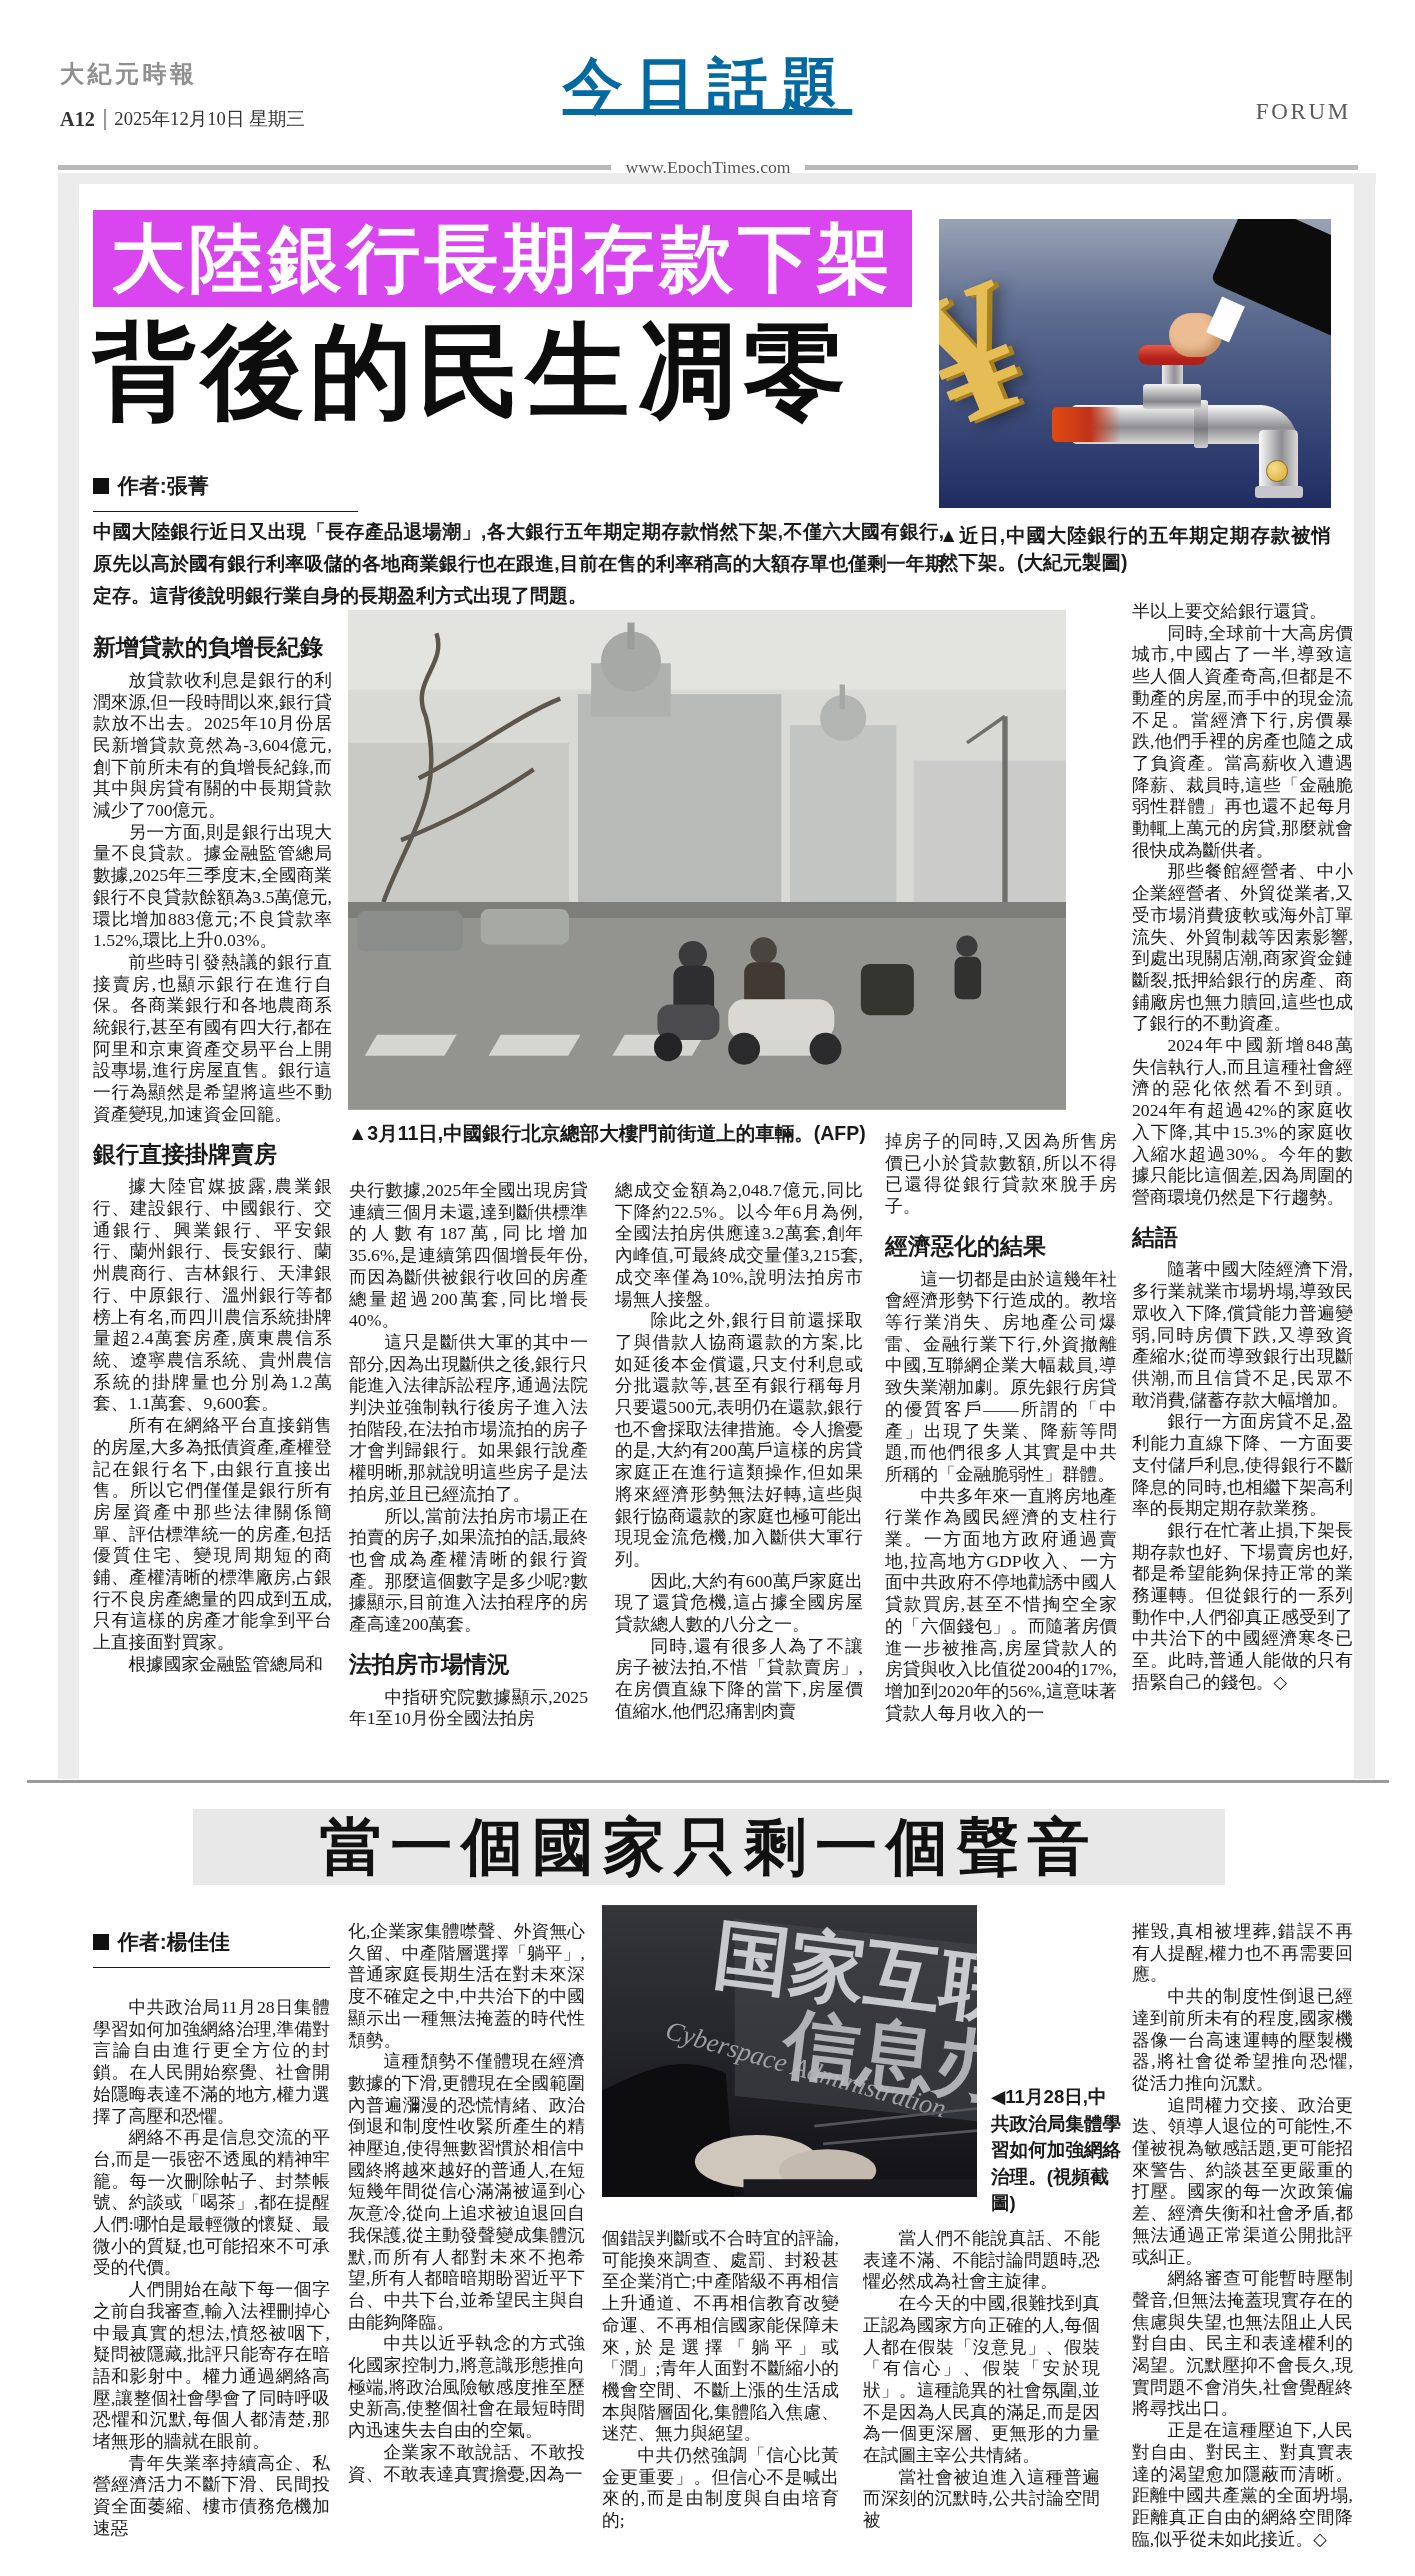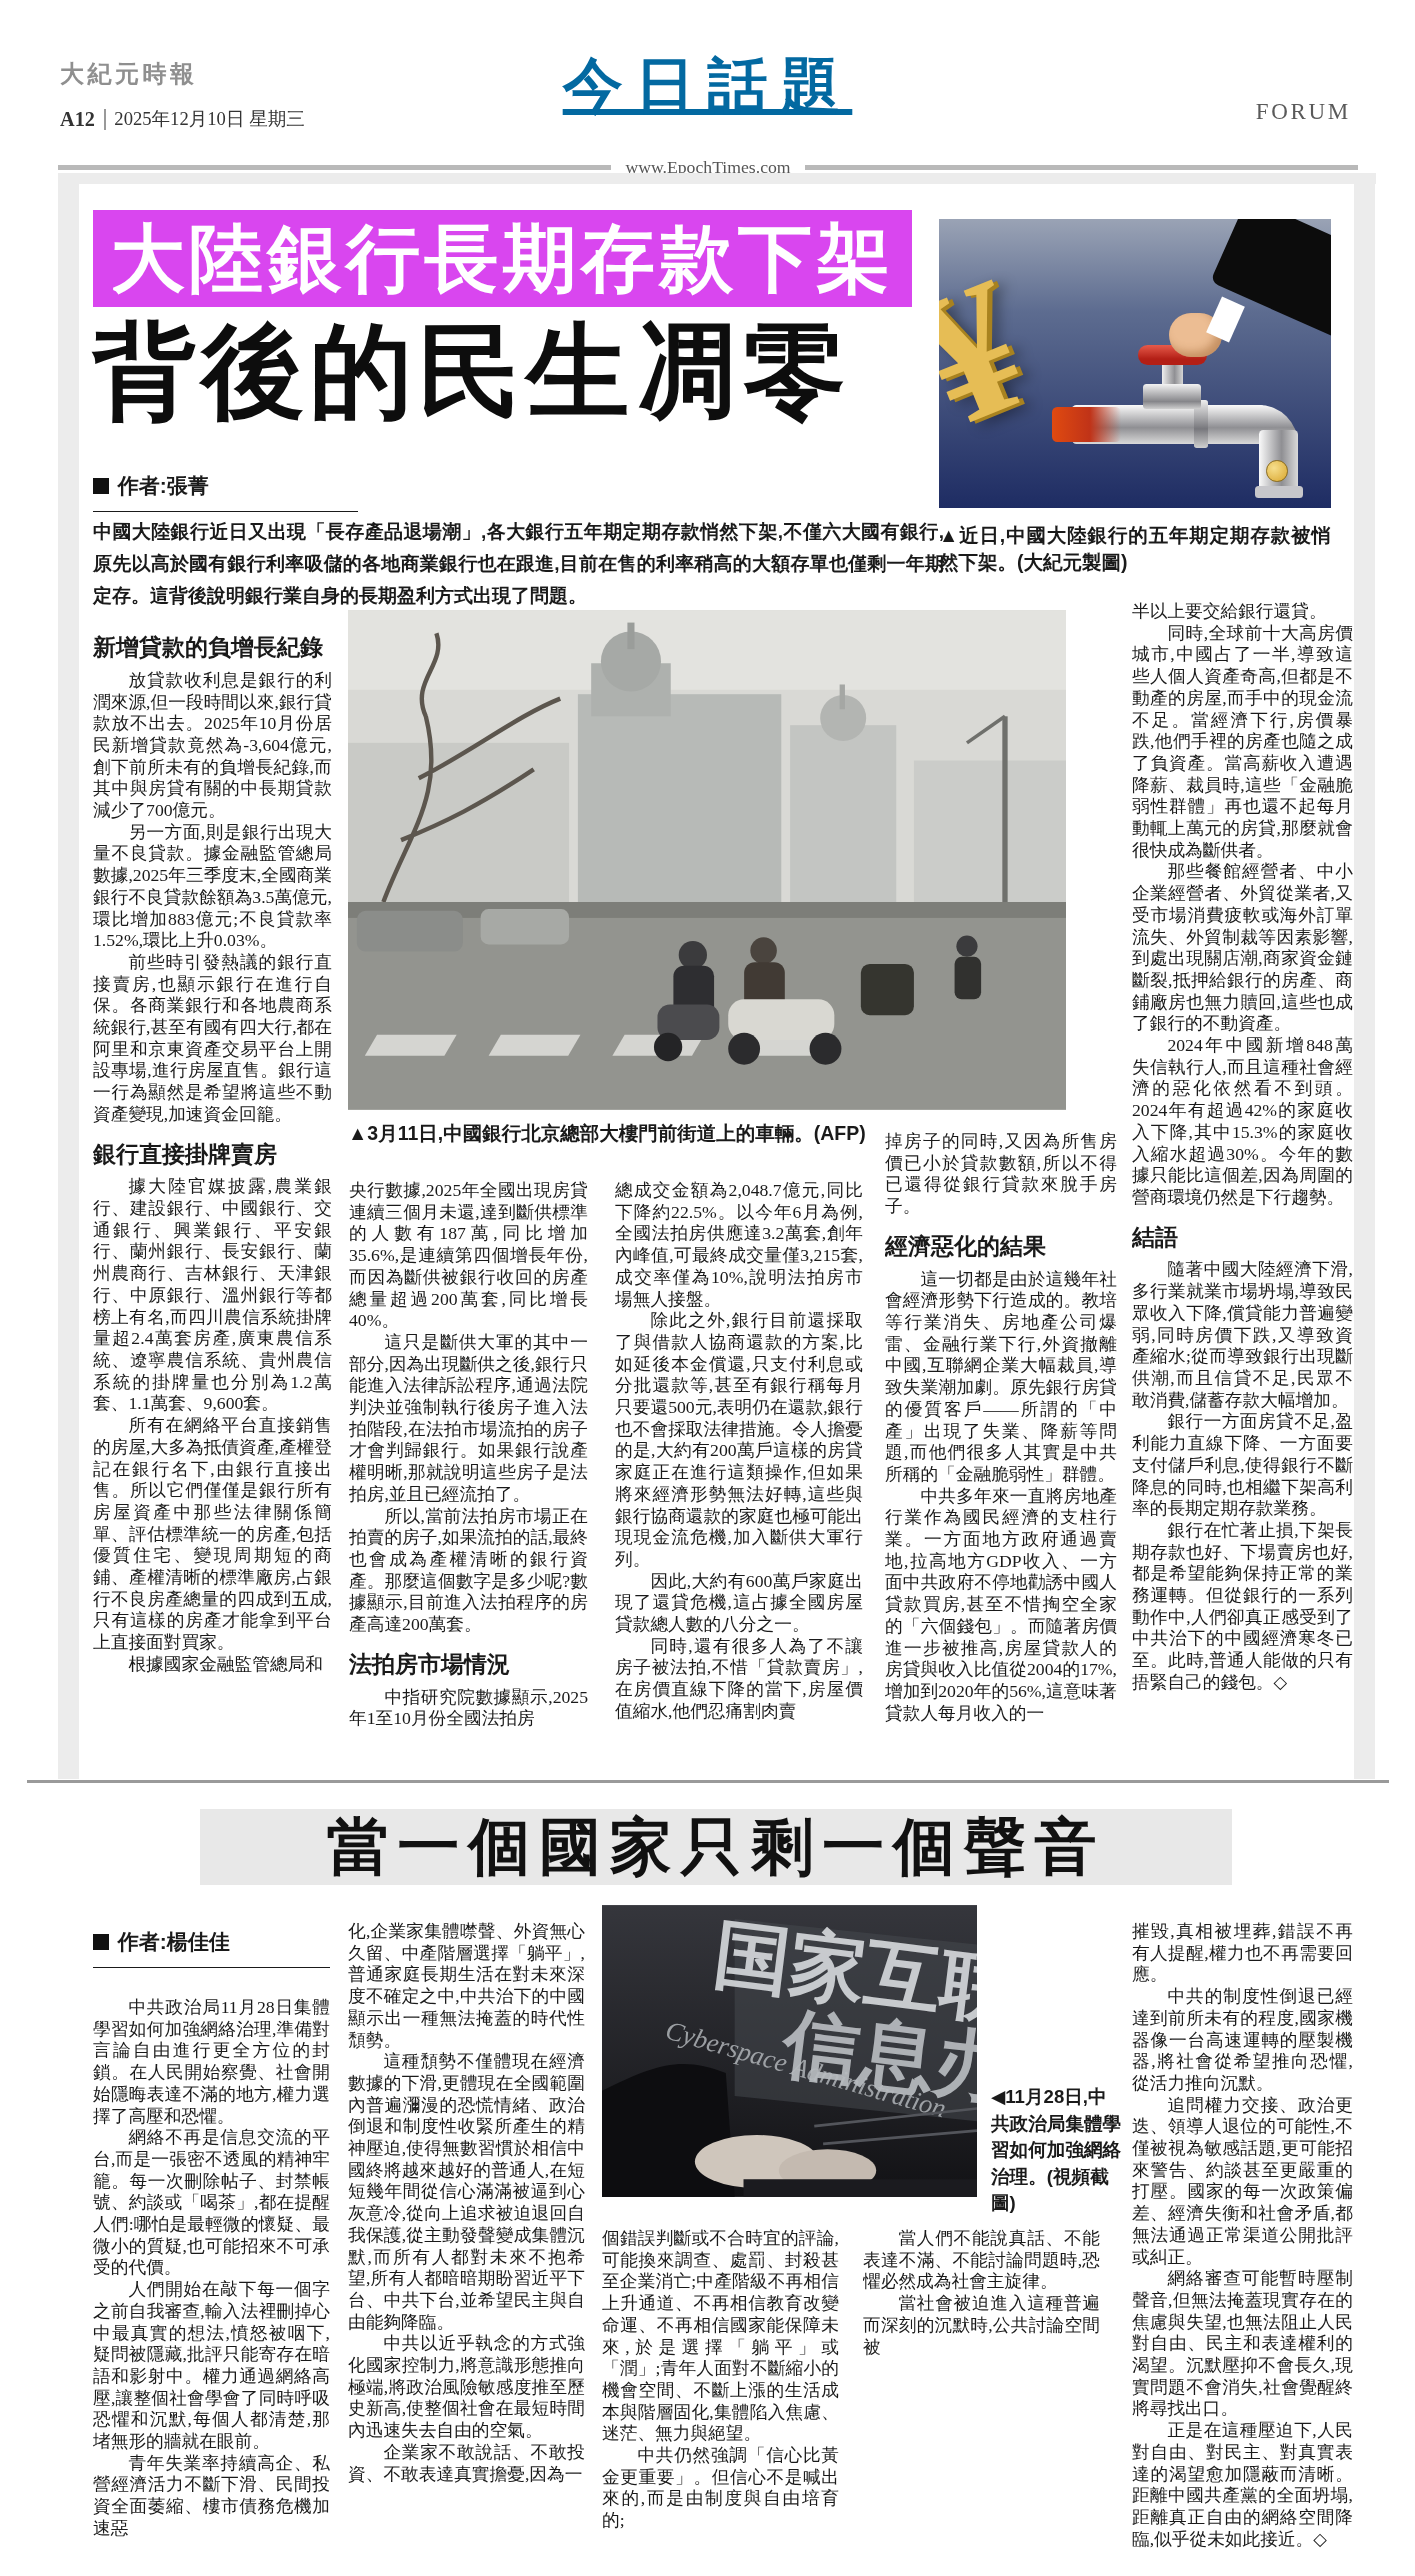--- a/index.html
+++ b/index.html
@@ -79,21 +79,21 @@
   .a1c3{left:615px;top:1166px;width:248px;height:608px;}
   .a1c4{left:885px;top:1117px;width:232px;height:656px;}
   .a1c5{left:1132px;top:587px;width:221px;height:1186px;}
 
   
   .photo1{left:348px;top:610px;width:718px;height:500px;}
   .photo-cap1{left:348px;top:1120px;width:672px;font-size:19.5px;font-weight:bold;}
 
   
   .band2{left:193px;top:1809px;width:1032px;height:76px;background:#e8e8e8;text-align:center;
-         font-size:62px;font-weight:900;letter-spacing:8.8px;line-height:76px;color:#111;margin-left:7px;}
+         font-size:62px;font-weight:900;letter-spacing:8.8px;line-height:76px;color:#111;}
   .author2{left:93px;top:1928px;width:237px;}
   .a2c1{left:93px;top:1983px;width:237px;height:589px;}
   .a2c2{left:348px;top:1907px;width:237px;height:665px;}
   .photo2{left:602px;top:1905px;width:375px;height:292px;}
   .photo-cap2{left:991px;top:2084px;width:133px;font-size:18.6px;font-weight:bold;line-height:26.5px;}
   .a2c3{left:602px;top:2214px;width:237px;height:358px;}
   .a2c4{left:863px;top:2214px;width:237px;height:358px;}
   .a2c5{left:1132px;top:1907px;width:221px;height:665px;}
 </style>
 </head>
@@ -290,20 +290,21 @@
   </div>
   <div class="abs photo-cap2 sans">◀11月28日,中共政治局集體學習如何加強網絡治理。(視頻截圖)</div>
 
   <div class="abs col a2c3">
     <p class="cont">個錯誤判斷或不合時宜的評論,可能換來調查、處罰、封殺甚至企業消亡;中產階級不再相信上升通道、不再相信教育改變命運、不再相信國家能保障未來,於是選擇「躺平」或「潤」;青年人面對不斷縮小的機會空間、不斷上漲的生活成本與階層固化,集體陷入焦慮、迷茫、無力與絕望。</p>
     <p>中共仍然強調「信心比黃金更重要」。但信心不是喊出來的,而是由制度與自由培育的;</p>
   </div>
 
   <div class="abs col a2c4">
     <p>當人們不能說真話、不能表達不滿、不能討論問題時,恐懼必然成為社會主旋律。</p>
+    <p>在今天的中國,很難找到真正認為國家方向正確的人,每個人都在假裝「沒意見」、假裝「有信心」、假裝「安於現狀」。這種詭異的社會氛圍,並不是因為人民真的滿足,而是因為一個更深層、更無形的力量在試圖主宰公共情緒。</p>
     <p>當社會被迫進入這種普遍而深刻的沉默時,公共討論空間被</p>
   </div>
 
   <div class="abs col a2c5">
     <p class="cont">摧毀,真相被埋葬,錯誤不再有人提醒,權力也不再需要回應。</p>
     <p>中共的制度性倒退已經達到前所未有的程度,國家機器像一台高速運轉的壓製機器,將社會從希望推向恐懼,從活力推向沉默。</p>
     <p>追問權力交接、政治更迭、領導人退位的可能性,不僅被視為敏感話題,更可能招來警告、約談甚至更嚴重的打壓。國家的每一次政策偏差、經濟失衡和社會矛盾,都無法通過正常渠道公開批評或糾正。</p>
     <p>網絡審查可能暫時壓制聲音,但無法掩蓋現實存在的焦慮與失望,也無法阻止人民對自由、民主和表達權利的渴望。沉默壓抑不會長久,現實問題不會消失,社會覺醒終將尋找出口。</p>
     <p>正是在這種壓迫下,人民對自由、對民主、對真實表達的渴望愈加隱蔽而清晰。距離中國共產黨的全面坍塌,距離真正自由的網絡空間降臨,似乎從未如此接近。◇</p>
   </div>

